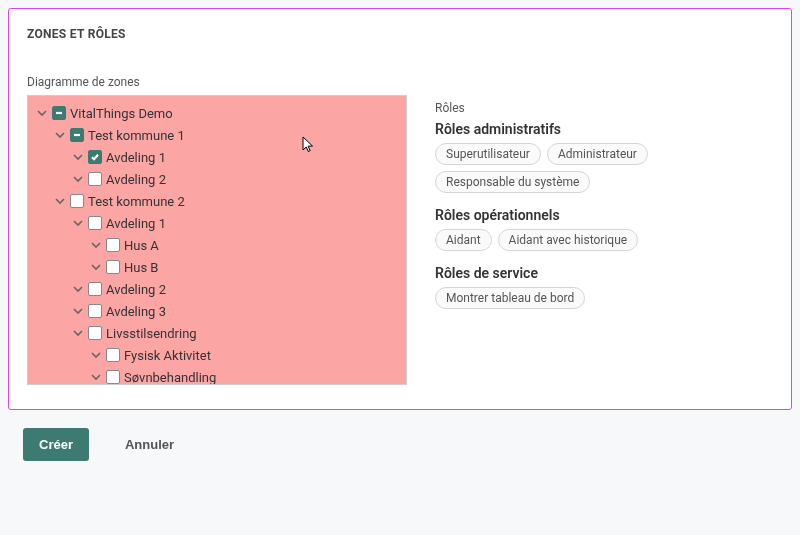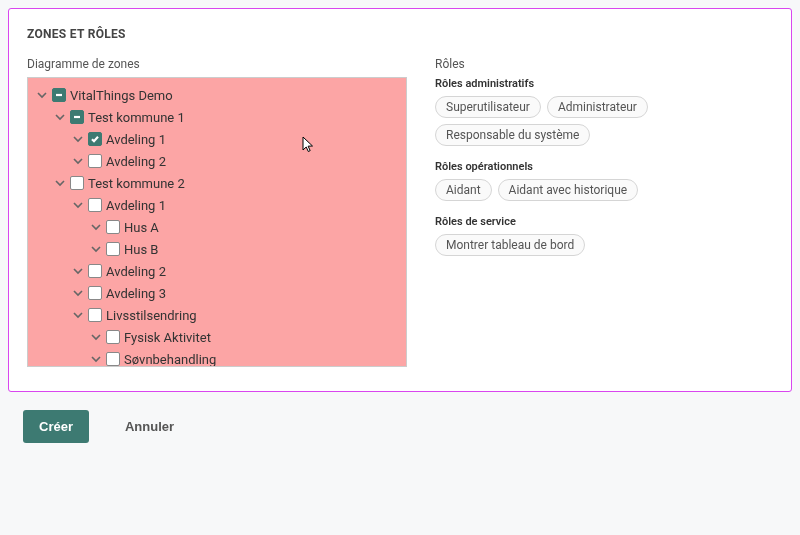--- a/index.html
+++ b/index.html
@@ -25,23 +25,25 @@
     text-transform: uppercase;
   }
   .columns {
     display: flex;
     gap: 28px;
   }
   .col-left {
     flex: 0 0 380px;
     display: flex;
     flex-direction: column;
+    margin-top: 18px;
   }
   .col-right {
     flex: 1;
+    margin-top: 44px;
   }
   .section-label {
     font-size: 12px;
     color: #555;
     margin-bottom: 6px;
   }
   .tree-box {
     border: 1px solid #ccc;
     height: 290px;
     overflow-y: scroll;
@@ -99,21 +101,21 @@
   .check .dash { stroke: #fff; stroke-width: 2.2; }
   .node-label {
     font-size: 13px;
     color: #333;
     cursor: default;
   }
   .roles-group {
     margin-bottom: 14px;
   }
   .roles-group-title {
-    font-size: 11px;
+    font-size: 14px;
     font-weight: 600;
     color: #333;
     margin-bottom: 6px;
   }
   .chips {
     display: flex;
     flex-wrap: wrap;
     gap: 6px;
   }
   .chip {

